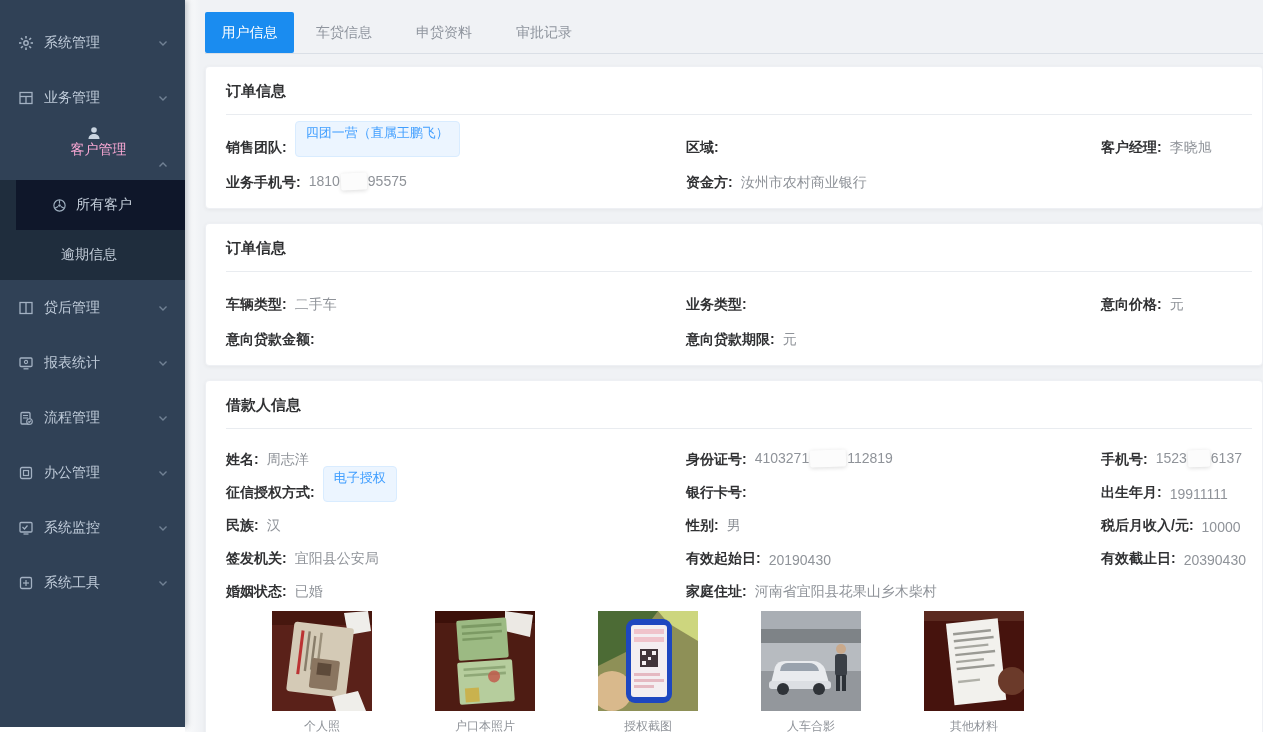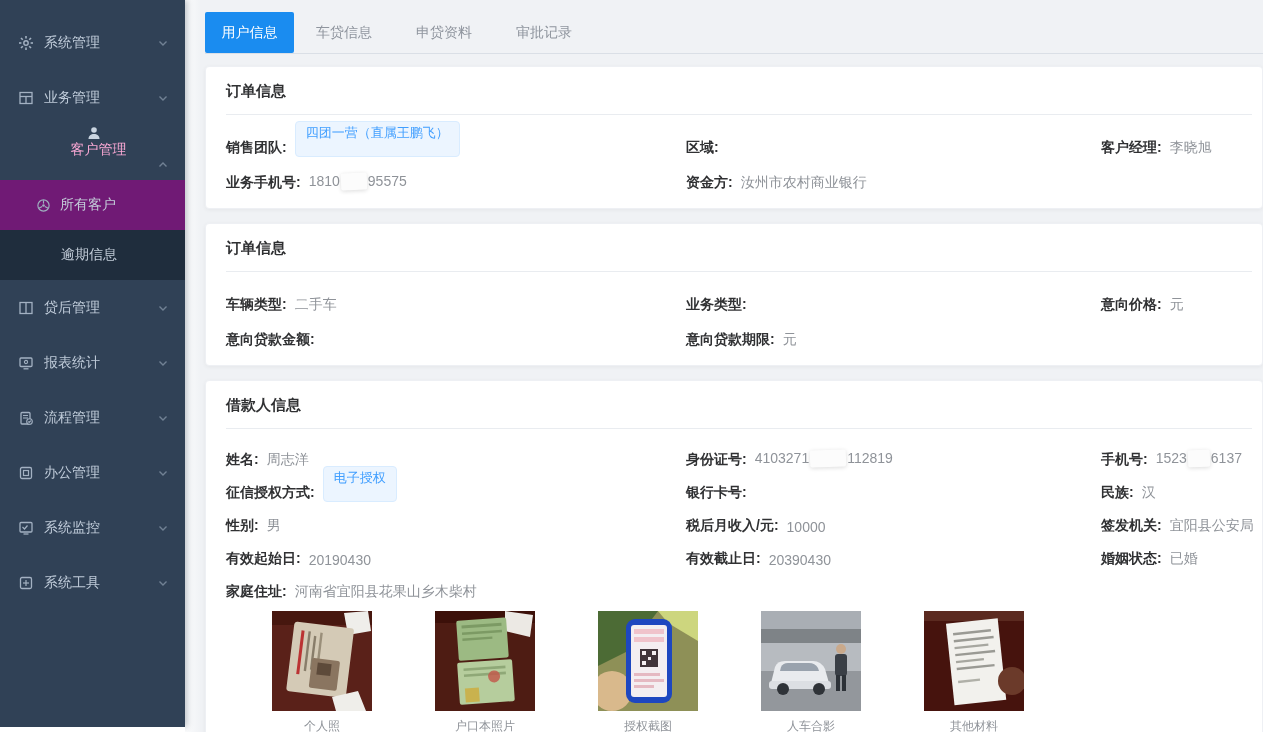--- a/index.html
+++ b/index.html
@@ -12,21 +12,21 @@
     box-shadow:2px 0 6px rgba(0,21,41,.25); position:relative; z-index:2; }
   .nav { padding-top:15px; }
   .menu-item { height:55px; display:flex; align-items:center; padding:0 16px 0 18px;
     color:#bfcbd9; font-size:14px; cursor:pointer;text-align:right; }
   .menu-item .mi-label { margin-left:10px; }
   .menu-item .chev { margin-left:auto; opacity:.75; }
   .menu-item.expanded { color:#f9a8d4;flex-direction:column; }
   .submenu { background:#1f2d3d; }
   .submenu-item { height:50px; display:flex; align-items:center; padding-left:36px;
     color:#c3cdd9; font-size:14px; cursor:pointer; }
-  .submenu-item.hovered { background:#701a75; }
+  .submenu-item.hovered { background:#0f172a;margin-left:16px; }
   .submenu-item .smi-label { margin-left:9px; }
   .icon-spacer { width:16px; height:16px; display:inline-block; }
   .sb-bottom-strip { position:absolute; left:0; bottom:-5px; width:185px; height:5px; background:#fff; }
   svg.ic { display:block; }
 
   
   .main { flex:1; height:732px; background:#f0f2f5; padding:12px 0 0 20px; overflow:hidden;
     background-image:linear-gradient(to right,#fbfcfd,#f0f2f5 16px); }
 
   .tabbar { display:flex; align-items:stretch; height:42px; border-bottom:1px solid #dadfe6; }
@@ -323,20 +323,24 @@
           </span>
         </div>
 
         <div class="field">
           <span class="flabel">征信授权方式:</span>
           <span class="tag">电子授权</span>
         </div>
         <div class="field">
           <span class="flabel">银行卡号:</span>
           <span class="fvalue"></span>
+        </div>
+        <div class="field">
+          <span class="flabel">出生年月:</span>
+          <span class="fvalue">19911111</span>
         </div>
 
         <div class="field">
           <span class="flabel">民族:</span>
           <span class="fvalue">汉</span>
         </div>
         <div class="field">
           <span class="flabel">性别:</span>
           <span class="fvalue">男</span>
         </div>

